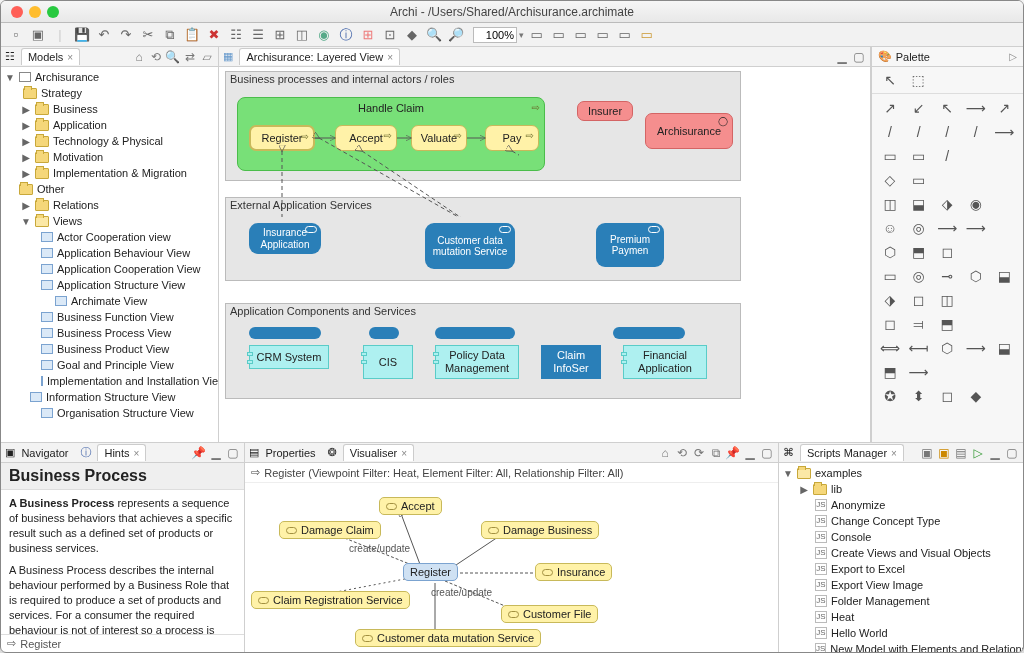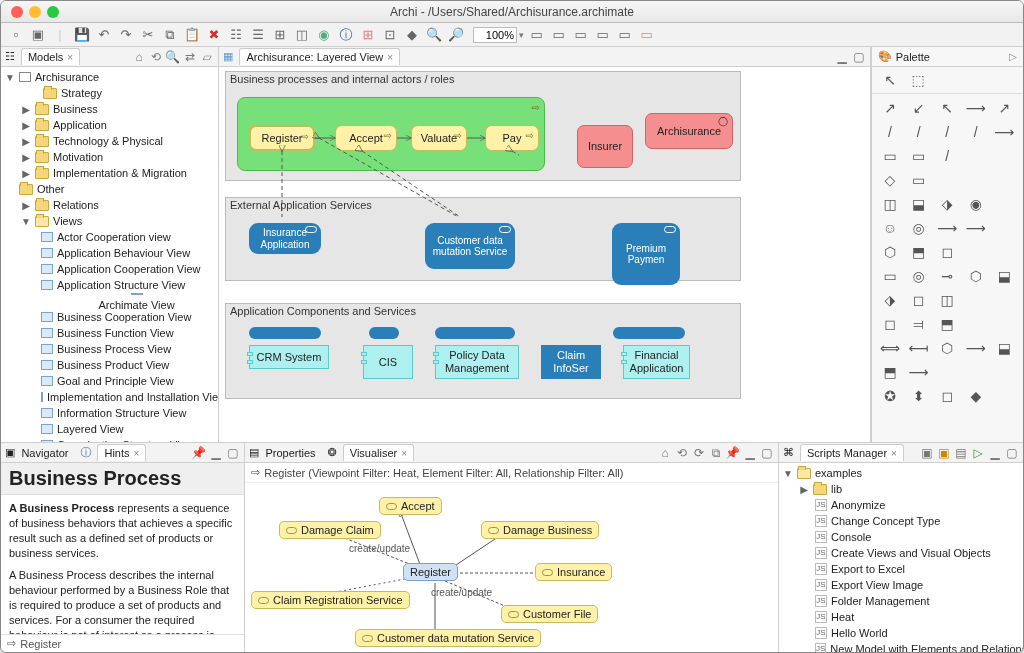--- a/index.html
+++ b/index.html
@@ -49,21 +49,21 @@
             justify-content:center; font-size:10px; text-align:center; line-height:1.15; }
   .svc-ic{ position:absolute; right:4px; top:3px; width:12px; height:7px; border:1px solid #fff; border-radius:5px; }
   .comp-box{ position:absolute; background:#aef0f0; border:1px solid #5accc8; display:flex; align-items:center;
              justify-content:center; font-size:11px; text-align:center; line-height:1.15; }
   .comp-ic{ position:absolute; left:-3px; top:6px; width:6px; height:4px; background:#aef0f0; border:1px solid #5accc8; }
   .comp-ic2{ top:14px; }
   .role-box{ position:absolute; background:#f58e8e; border:1px solid #d46464; border-radius:7px; display:flex;
              align-items:center; justify-content:center; font-size:11px; line-height:1.1; text-align:center; }
   .bottom-row{ height:210px; display:flex; border-top:1px solid #cfcfcf; }
   .nav-col{ width:244px; border-right:1px solid #cfcfcf; display:flex; flex-direction:column; }
-  .hints-hdr{ font-size:20px; font-weight:bold; padding:4px 8px; background:#efefef; border-bottom:1px solid #ddd; }
+  .hints-hdr{ font-size:16px; font-weight:bold; padding:4px 8px; background:#efefef; border-bottom:1px solid #ddd; }
   .hints-body{ flex:1; overflow:auto; padding:6px 8px; font-size:11px; line-height:1.35; }
   .hints-body p{ margin-bottom:8px; }
   .register-foot{ height:18px; border-top:1px solid #ddd; display:flex; align-items:center; padding:0 6px; gap:4px;
                   color:#555; }
   .props-col{ flex:1; border-right:1px solid #cfcfcf; display:flex; flex-direction:column; min-width:0; }
   .vis-filter{ padding:3px 6px; color:#444; border-bottom:1px solid #eee; display:flex; align-items:center; gap:4px; }
   .vis-canvas{ flex:1; position:relative; overflow:hidden; }
   .vis-node{ position:absolute; background:#fff2a8; border:1px solid #c8b95a; border-radius:5px; padding:2px 6px;
              font-size:11px; display:flex; align-items:center; gap:4px; }
   .vis-node.center{ background:#cfe1f3; border-color:#7ba3d0; }
@@ -146,21 +146,21 @@
         <span class="ptool">⇄</span>
         <span class="ptool">▱</span>
       </div>
     </div>
     <div class="tree">
       <div class="tree-row">
           <span class="tw">▼</span>
           <span style="width:12px;height:10px;background:#fff;border:1px solid #888;display:inline-block"></span>
           <span>Archisurance</span>
         </div>
-      <div class="tree-row" style="padding-left:28px">
+      <div class="tree-row" style="padding-left:8px">
           <span class="tw"></span>
           <span class="fld"></span>
           <span>Strategy</span>
         </div>
       <div class="tree-row" style="padding-left:20px">
           <span class="tw">▶</span>
           <span class="fld"></span>
           <span>Business</span>
         </div>
       <div class="tree-row" style="padding-left:20px">
@@ -208,55 +208,47 @@
             <span>Application Behaviour View</span>
           </div>
           <div class="tree-row" style="padding-left: 40px;">
             <span class="vic"></span>
             <span>Application Cooperation View</span>
           </div>
           <div class="tree-row" style="padding-left: 40px;">
             <span class="vic"></span>
             <span>Application Structure View</span>
           </div>
-          <div class="tree-row" style="padding-left: 54px; flex-direction: column;">
+          <div class="tree-row" style="padding-left: 54px;">
             <span class="vic"></span>
             <span>Archimate View</span>
           </div>
           <div class="tree-row" style="padding-left: 40px;">
             <span class="vic"></span>
-            <span>Business Cooperation View</span>
-          </div>
-          <div class="tree-row" style="padding-left: 40px;">
-            <span class="vic"></span>
             <span>Business Function View</span>
           </div>
           <div class="tree-row" style="padding-left: 40px;">
             <span class="vic"></span>
             <span>Business Process View</span>
           </div>
           <div class="tree-row" style="padding-left: 40px;">
             <span class="vic"></span>
             <span>Business Product View</span>
           </div>
           <div class="tree-row" style="padding-left: 40px;">
             <span class="vic"></span>
             <span>Goal and Principle View</span>
           </div>
           <div class="tree-row" style="padding-left: 40px;">
             <span class="vic"></span>
             <span>Implementation and Installation View</span>
           </div>
-          <div class="tree-row" style="padding-left: 40px;">
+          <div class="tree-row" style="padding-left: 29px;">
             <span class="vic"></span>
             <span>Information Structure View</span>
-          </div>
-          <div class="tree-row" style="padding-left: 40px;">
-            <span class="vic"></span>
-            <span>Layered View</span>
           </div>
           <div class="tree-row" style="padding-left: 40px;">
             <span class="vic"></span>
             <span>Organisation Structure View</span>
           </div>
         </div>
     </div>
   </div>
 
   <div class="col center-col">
@@ -271,58 +263,59 @@
         <span class="ptool">▢</span>
       </div>
     </div>
     <div class="canvas-wrap">
       <div class="canvas">
 
         <div class="group" style="left:6px;top:4px;width:516px;height:110px">
           <div class="group-label">Business processes and internal actors / roles</div>
         </div>
         <div class="handle-claim bp-box" style="left:18px;top:30px;width:308px;height:74px;justify-content:flex-start">
+          <span style="position:absolute;top:4px;left:0;right:0;text-align:center">Handle Claim</span>
           <span class="arr-ic">⇨</span>
         </div>
         <div class="bp-box" style="left:30px;top:58px;width:66px;height:26px;border-width:2px">
             <span>Register</span>
             <span class="arr-ic">⇨</span>
           </div>
         <div class="bp-box" style="left:116px;top:58px;width:62px;height:26px">
             <span>Accept</span>
             <span class="arr-ic">⇨</span>
           </div>
         <div class="bp-box" style="left:192px;top:58px;width:56px;height:26px">
             <span>Valuate</span>
             <span class="arr-ic">⇨</span>
           </div>
         <div class="bp-box" style="left:266px;top:58px;width:54px;height:26px">
             <span>Pay</span>
             <span class="arr-ic">⇨</span>
           </div>
-        <div class="role-box" style="left:358px;top:58px;width:56px;height:43px">
+        <div class="role-box" style="left:358px;top:34px;width:56px;height:20px">
             <span>Insurer</span>
           </div>
         <div class="role-box" style="left:426px;top:46px;width:88px;height:36px">
             <span>Archisurance</span>
             <span style="position:absolute;right:4px;top:3px;font-size:9px">◯</span>
           </div>
 
         <div class="group" style="left:6px;top:130px;width:516px;height:84px">
           <div class="group-label">External Application Services</div>
         </div>
         <div class="svc-box" style="left:30px;top:156px;width:72px;height:31px">
             <span>Insurance Application</span>
             <span class="svc-ic"></span>
           </div>
         <div class="svc-box" style="left:206px;top:156px;width:90px;height:46px">
             <span>Customer data mutation Service</span>
             <span class="svc-ic"></span>
           </div>
-        <div class="svc-box" style="left:393px;top:156px;width:68px;height:62px">
+        <div class="svc-box" style="left:377px;top:156px;width:68px;height:44px">
             <span>Premium Paymen</span>
             <span class="svc-ic"></span>
           </div>
 
         <div class="group" style="left:6px;top:236px;width:516px;height:96px">
           <div class="group-label">Application Components and Services</div>
         </div>
         <div class="blank-svc" style="left:30px;top:260px;width:72px;height:12px"></div>
         <div class="blank-svc" style="left:150px;top:260px;width:30px;height:12px"></div>
         <div class="blank-svc" style="left:216px;top:260px;width:80px;height:12px"></div>
@@ -338,21 +331,21 @@
             <span>CIS</span>
           </div>
         <div class="comp-box" style="left:216px;top:278px;width:84px;height:34px">
             <span class="comp-ic"></span>
             <span class="comp-ic comp-ic2"></span>
             <span>Policy Data Management</span>
           </div>
         <div class="comp-box" style="left:322px;top:278px;width:60px;height:34px;background:#2a7fb8;color:#fff;border-color:#2a7fb8">
             <span>Claim InfoSer</span>
           </div>
-        <div class="comp-box" style="left:404px;top:278px;width:67px;height:34px">
+        <div class="comp-box" style="left:404px;top:278px;width:84px;height:34px">
             <span class="comp-ic"></span>
             <span class="comp-ic comp-ic2"></span>
             <span>Financial Application</span>
           </div>
 
         <svg class="conn">
           <defs>
               <marker id="ah" viewBox="0 0 10 10" refX="9" refY="5" markerWidth="6" markerHeight="6" orient="auto">
                 <path d="M0 0 L10 5 L0 10 z" fill="#555"></path>
               </marker>

